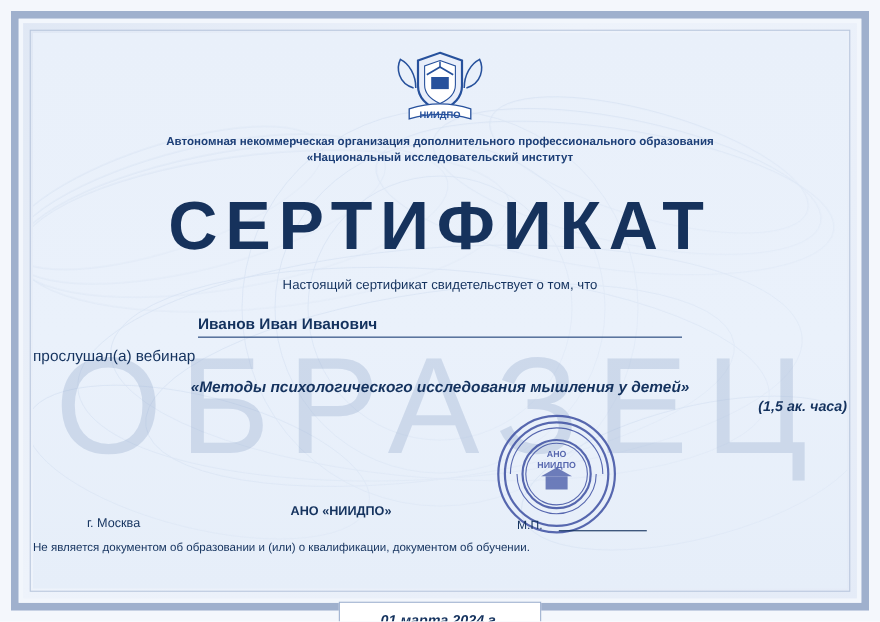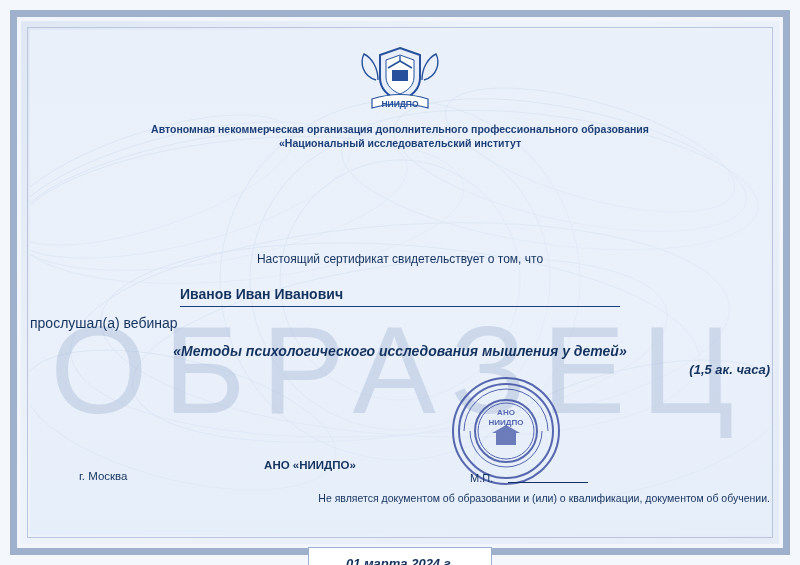--- a/index.html
+++ b/index.html
@@ -215,21 +215,21 @@
     left: 478px;
     top: 452px;
     width: 80px;
     border-bottom: 1.2px solid #14325e;
   }
 
   .disclaimer {
     position: absolute;
     left: 0; right: 0;
     top: 462px;
-    text-align: right;
+    text-align: left;
     font-size: 10.5px;
     color: #14325e;
   }
 
   .date-box {
     position: absolute;
     left: 50%;
     transform: translateX(-50%);
     bottom: -14px;
     width: 182px;
@@ -304,20 +304,21 @@
           <path d="M20 57 Q48 48 76 57 L76 66 Q48 58 20 66 Z" fill="#ffffff" stroke="#27519c" stroke-width="1.2"></path>
           <text x="48" y="65" font-family="Liberation Sans, sans-serif" font-size="8.5" font-weight="bold" fill="#27519c" text-anchor="middle">НИИДПО</text>
         </g>
       </svg>
 
       <div class="org-lines">
         <div>Автономная некоммерческая организация дополнительного профессионального образования</div>
         <div>«Национальный исследовательский институт</div>
       </div>
 
+      <div class="title">СЕРТИФИКАТ</div>
 
       <div class="subtitle">Настоящий сертификат свидетельствует о том, что</div>
 
       <div class="name-line">Иванов Иван Иванович</div>
 
       <div class="action">прослушал(а) вебинар</div>
 
       <div class="course">«Методы психологического исследования мышления у детей»</div>
       <div class="hours">(1,5 ак. часа)</div>
 

